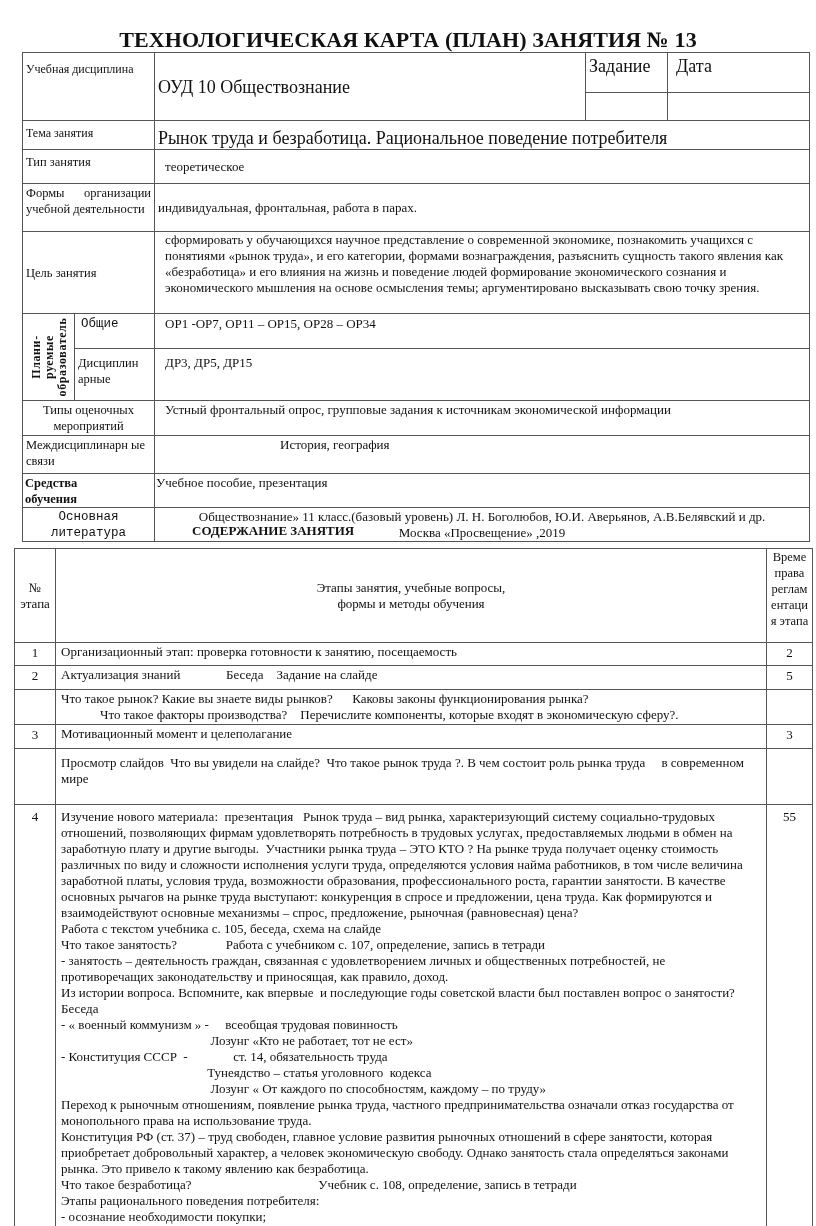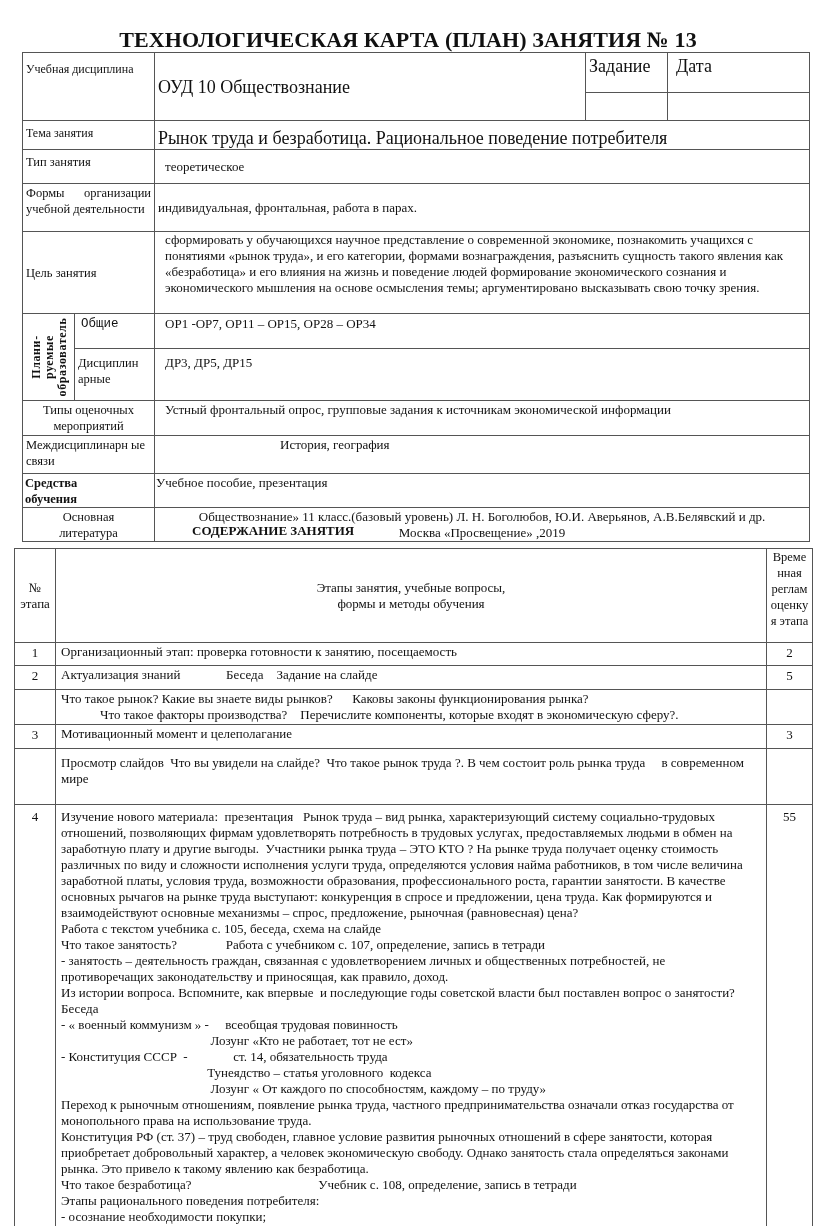--- a/index.html
+++ b/index.html
@@ -95,21 +95,21 @@
   </tr>
   <tr style="height:38px">
     <td colspan="2" class="lbl" style="padding-top:1px;">Междисциплинарн ые связи</td>
     <td colspan="3" style="padding-top:1px;padding-left:125px;">История, география</td>
   </tr>
   <tr style="height:33px">
     <td colspan="2" class="lbl" style="padding-top:1px;padding-left:2px;padding-right:60px;font-weight:bold;">Средства обучения</td>
     <td colspan="3" style="padding-top:1px;padding-left:1px;">Учебное пособие, презентация</td>
   </tr>
   <tr style="height:33px">
-    <td colspan="2" class="lbl center" style="padding-top:1px;padding-left:20px;padding-right:20px;">Основная литература</td>
+    <td colspan="2" class="lbl center" style="padding-top:1px;padding-left:20px;padding-right:20px;font-family:Liberation Mono, monospace;">Основная литература</td>
     <td colspan="3" class="center" style="padding-top:1px;">
       <div>Обществознание» 11 класс.(базовый уровень) Л. Н. Боголюбов,  Ю.И. Аверьянов, А.В.Белявский  и др.</div>
       <div>Москва «Просвещение» ,2019</div>
     </td>
   </tr>
 </tbody>
   </table>
 
 <div class="section-title">СОДЕРЖАНИЕ ЗАНЯТИЯ</div>
 
@@ -117,21 +117,21 @@
   <colgroup>
     <col style="width:41px">
     <col style="width:711px">
     <col style="width:46px">
   </colgroup>
   <tbody>
       <tr style="height:94px">
     <td class="center" style="vertical-align:middle;padding:0;">№ этапа</td>
     <td class="center pre" style="vertical-align:middle;">Этапы занятия, учебные вопросы,
 формы и методы обучения</td>
-    <td class="center" style="padding:0;font-size:12.5px;line-height:16px;">Време нная реглам оценку я этапа</td>
+    <td class="center" style="padding:0;font-size:12.5px;line-height:16px;">Време права реглам ентаци я этапа</td>
   </tr>
   <tr style="height:23px">
     <td class="num">1</td>
     <td class="pre">Организационный этап: проверка готовности к занятию, посещаемость</td>
     <td class="time">2</td>
   </tr>
   <tr style="height:24px">
     <td class="num">2</td>
     <td class="pre">Актуализация знаний              Беседа    Задание на слайде</td>
     <td class="time">5</td>

